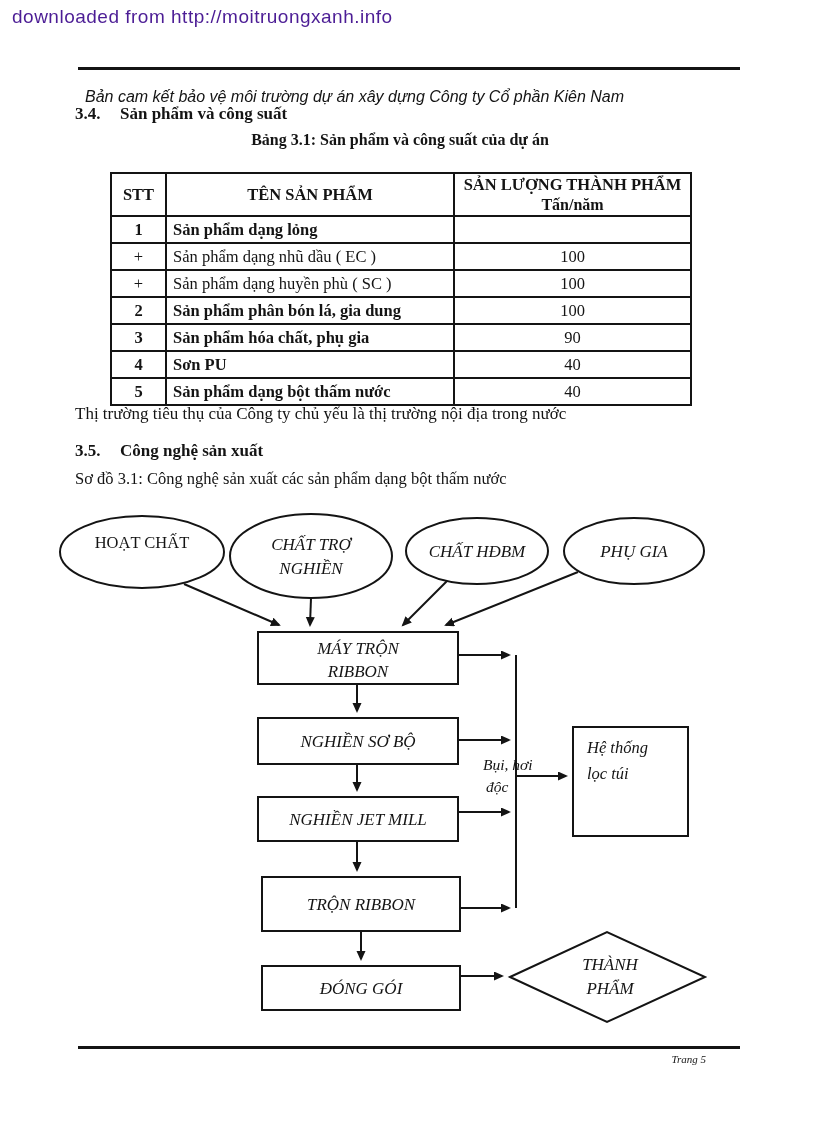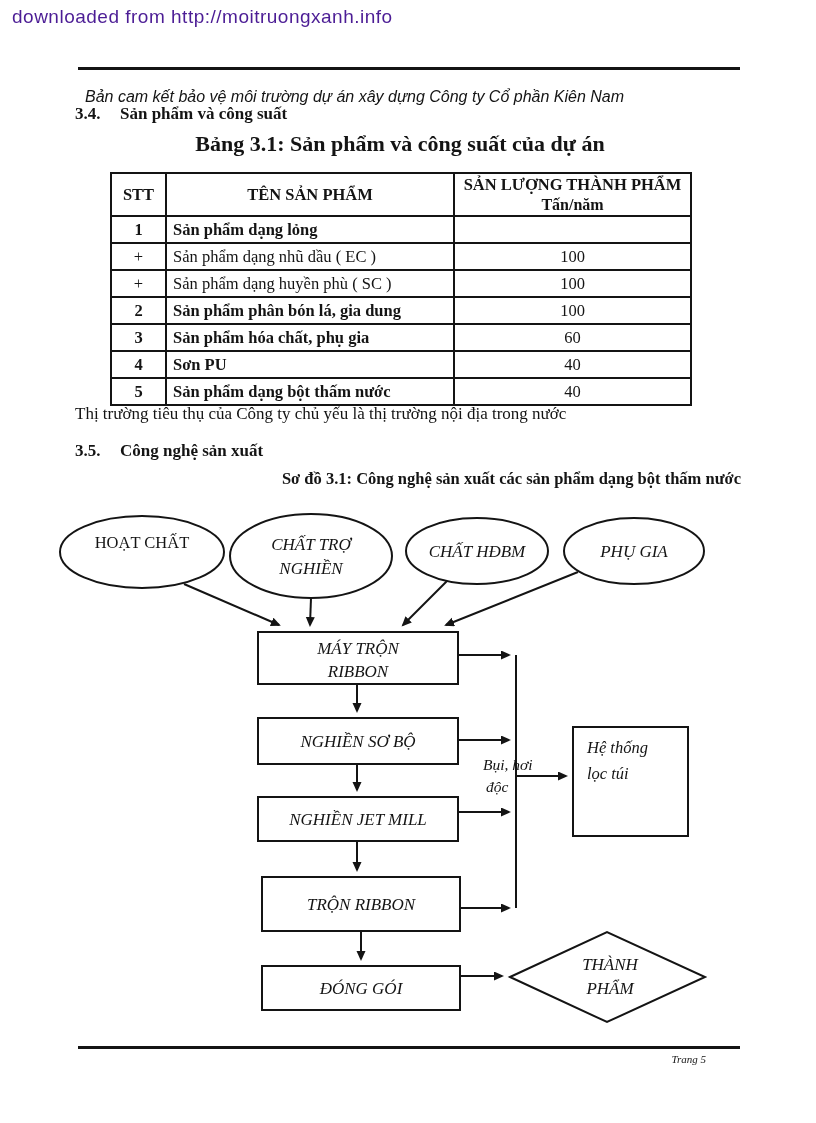--- a/index.html
+++ b/index.html
@@ -27,21 +27,21 @@
   .page-number{
     position:absolute;left:566px;top:1053px;width:140px;
     text-align:right;font-style:italic;font-size:11px;
   }
   .heading{position:absolute;left:75px;font-weight:bold;font-size:17px;}
   .heading .num{display:inline-block;width:45px;}
   .h34{top:104px;}
   .h35{top:441px;}
   .table-caption{
     position:absolute;left:110px;top:131px;width:580px;
-    text-align:center;font-weight:bold;font-size:22px;
+    text-align:center;font-weight:bold;font-size:16px;
   }
   .products-table{
     position:absolute;left:110px;top:172px;width:580px;
     border-collapse:collapse;table-layout:fixed;
   }
   .products-table td,.products-table th{
     border:2px solid #141414;
     font-size:16.5px;line-height:1.2;
     padding:1px 6px;height:23px;
     overflow:hidden;white-space:nowrap;
@@ -49,21 +49,21 @@
   .c-stt{width:55px;}
   .c-name{width:288px;}
   .c-qty{width:237px;}
   .center{text-align:center;}
   .b{font-weight:bold;}
   .qty-head-sub{font-size:16px;}
   .th-top{height:48px;vertical-align:middle;}
   .market-para{position:absolute;left:75px;top:404px;font-size:17px;}
   .diagram-caption{
     position:absolute;left:75px;top:469px;width:666px;
-    text-align:right;font-weight:bold;font-size:16.5px;
+    text-align:left;font-weight:normal;font-size:16.5px;
   }
   .diagram{position:absolute;left:0;top:500px;}
   .dshape{fill:#ffffff;stroke:#141414;stroke-width:2;}
   .dline{stroke:#141414;stroke-width:2;fill:none;}
   .dtext{
     font-family:"Liberation Serif","DejaVu Serif",serif;
     font-style:italic;font-size:17px;fill:#141414;
     text-anchor:middle;
   }
   .dtext-upright{font-style:normal;font-size:16.5px;}
@@ -117,21 +117,21 @@
       <td class="center">100</td>
     </tr>
     <tr>
       <td class="center b">2</td>
       <td class="b">Sản phẩm phân bón lá, gia dung</td>
       <td class="center">100</td>
     </tr>
     <tr>
       <td class="center b">3</td>
       <td class="b">Sản phẩm hóa chất, phụ gia</td>
-      <td class="center">60</td>
+      <td class="center">90</td>
     </tr>
     <tr>
       <td class="center b">4</td>
       <td class="b">Sơn PU</td>
       <td class="center">40</td>
     </tr>
     <tr>
       <td class="center b">5</td>
       <td class="b">Sản phẩm dạng bột thấm nước</td>
       <td class="center">40</td>

